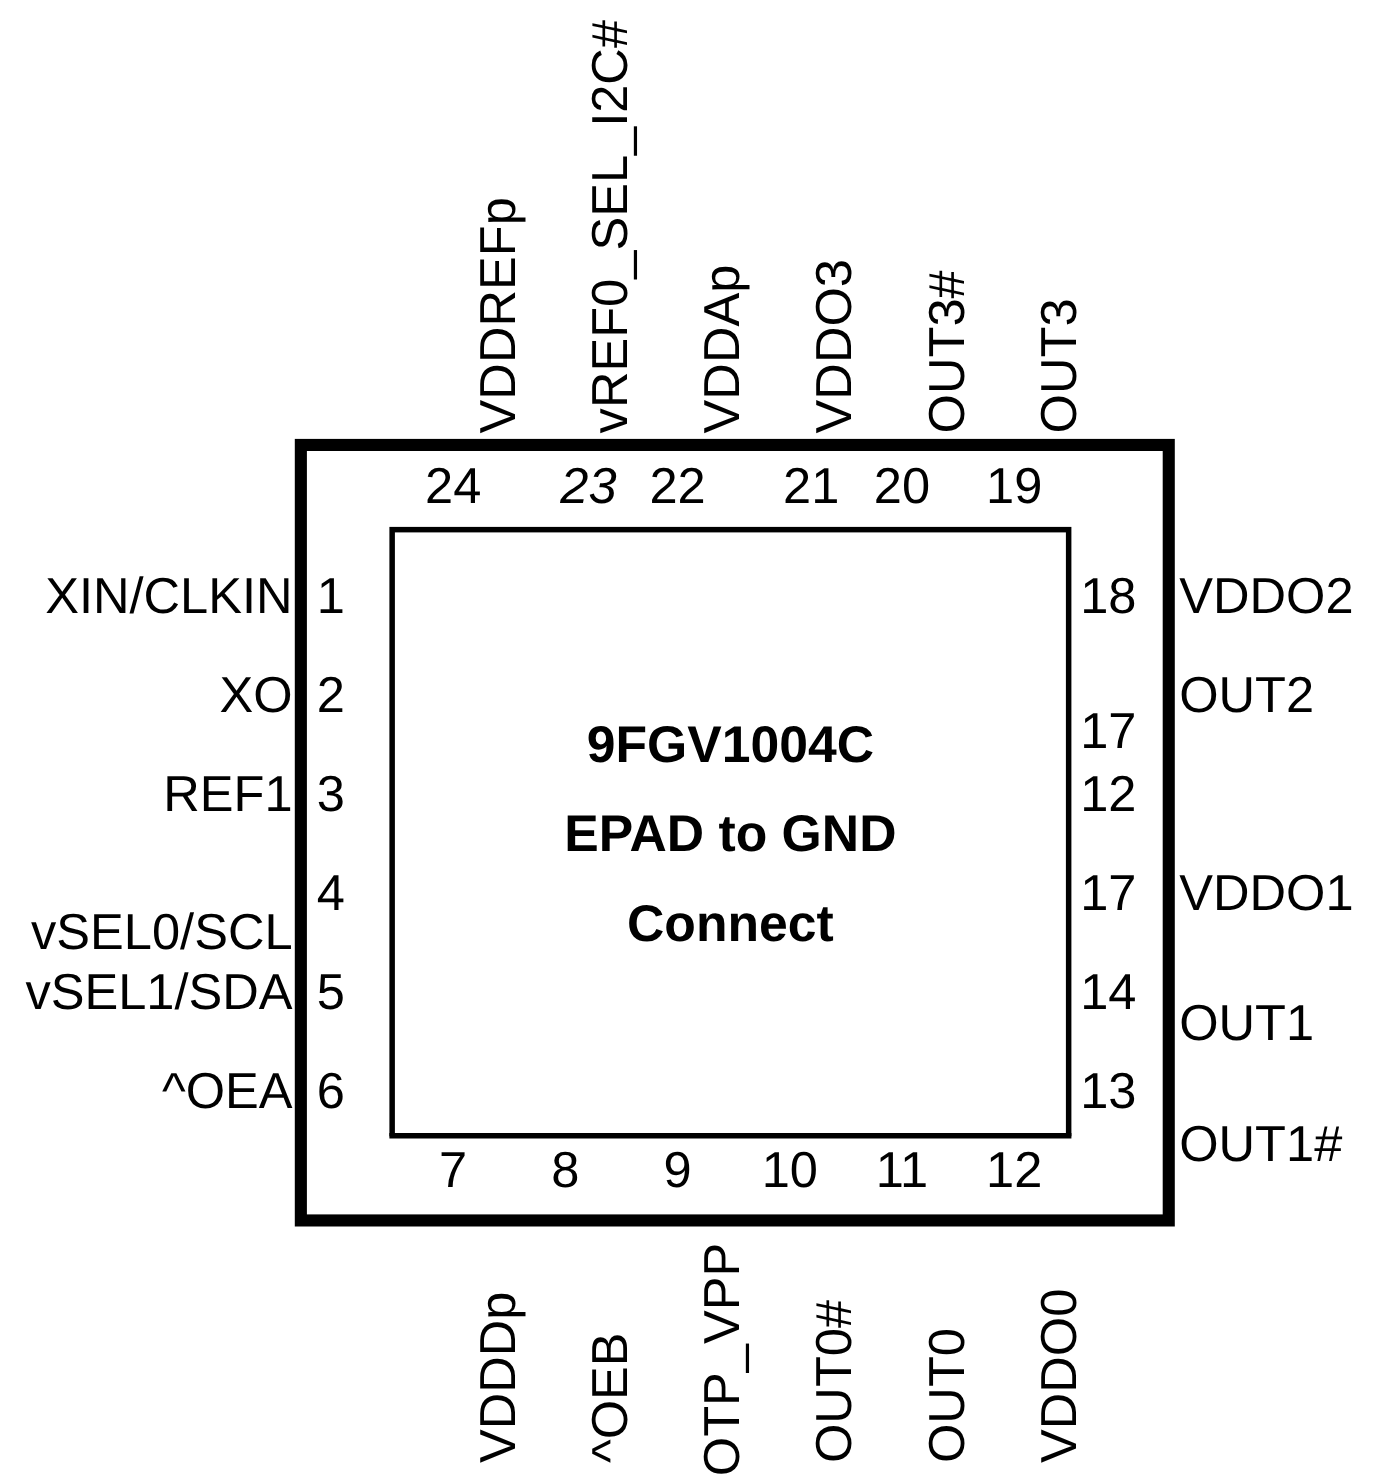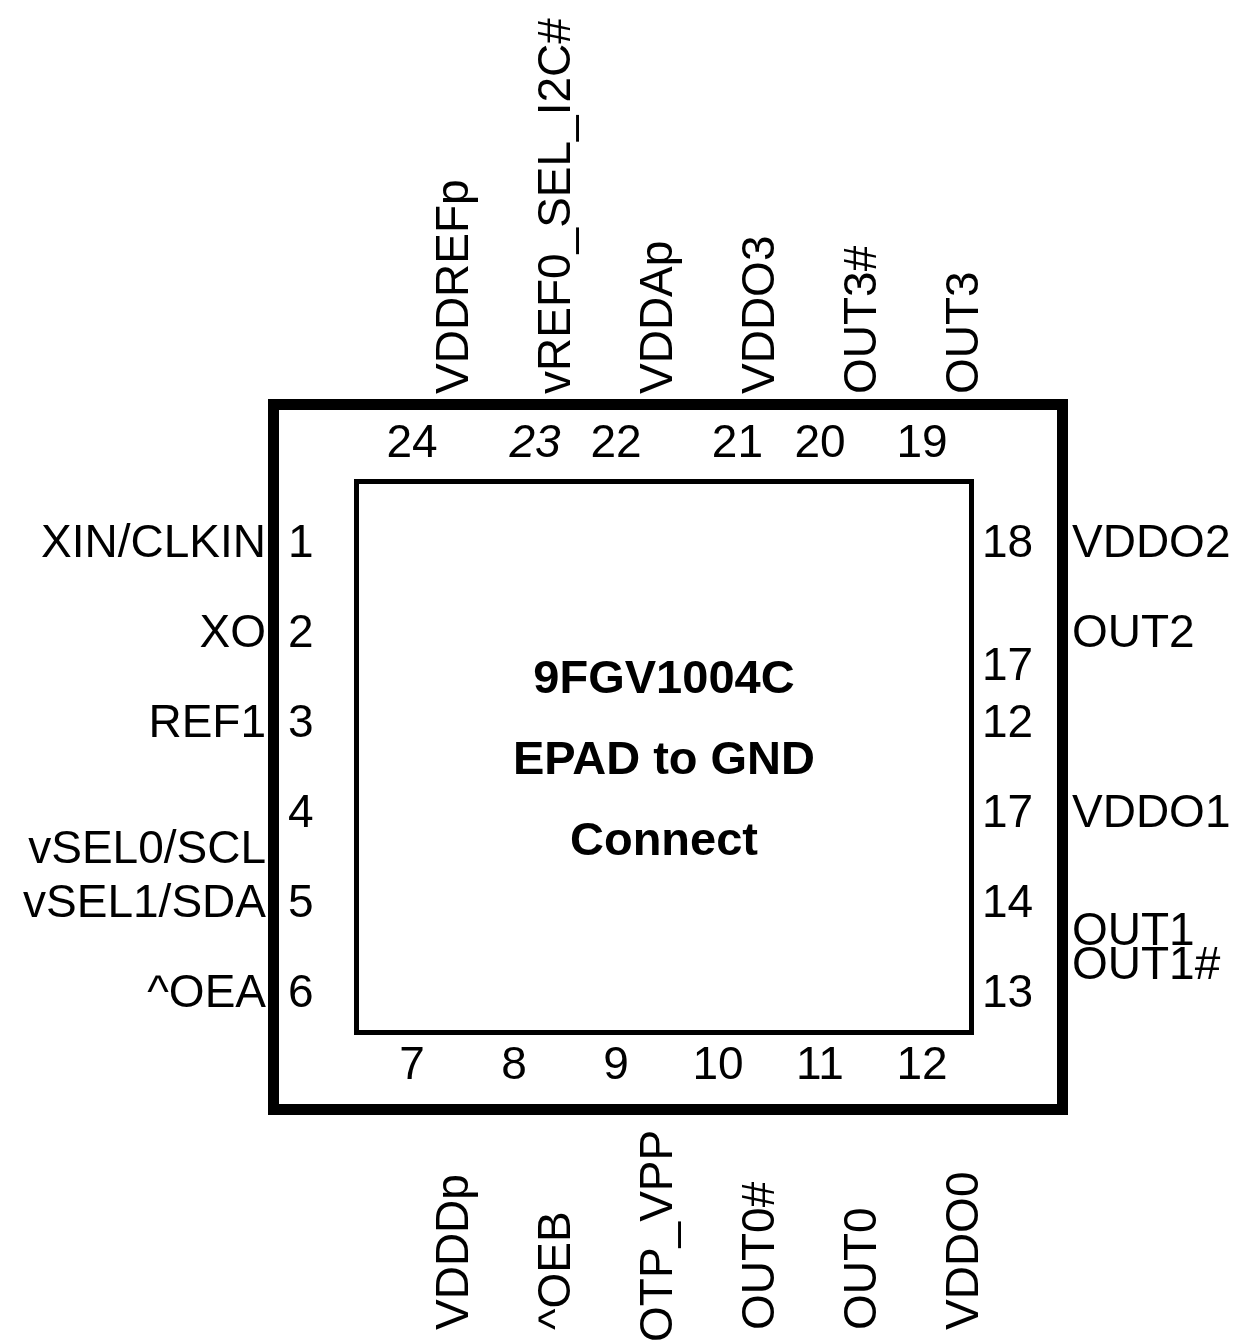--- a/index.html
+++ b/index.html
@@ -139,21 +139,21 @@
   <div class="pin-num right" style="top:608px;margin-top:33px;">17</div>
   <div class="pin-num right" style="top:698px;">12</div>
   <div class="pin-num right" style="top:788px;">17</div>
   <div class="pin-num right" style="top:878px;">14</div>
   <div class="pin-num right" style="top:968px;">13</div>
 
   <div class="side-label right" style="top:518px;">VDDO2</div>
   <div class="side-label right" style="top:608px;">OUT2</div>
   <div class="side-label right" style="top:788px;">VDDO1</div>
   <div class="side-label right" style="top:906px;">OUT1</div>
-  <div class="side-label right" style="top:940px;">OUT1#</div>
+  <div class="side-label right" style="top:1016px;">OUT1#</div>
 
   <div class="pin-num top" style="left:367px;">24</div>
   <div class="pin-num top" style="left:490px;font-style:italic;">23</div>
   <div class="pin-num top" style="left:571px;">22</div>
   <div class="pin-num top" style="left:673px;text-align:right;">21</div>
   <div class="pin-num top" style="left:775px;">20</div>
   <div class="pin-num top" style="left:877px;">19</div>
 
   <div class="vlabel top" style="left:429px; top:394px;">VDDREFp</div>
   <div class="vlabel top" style="left:531px; top:394px;">vREF0_SEL_I2C#</div>

